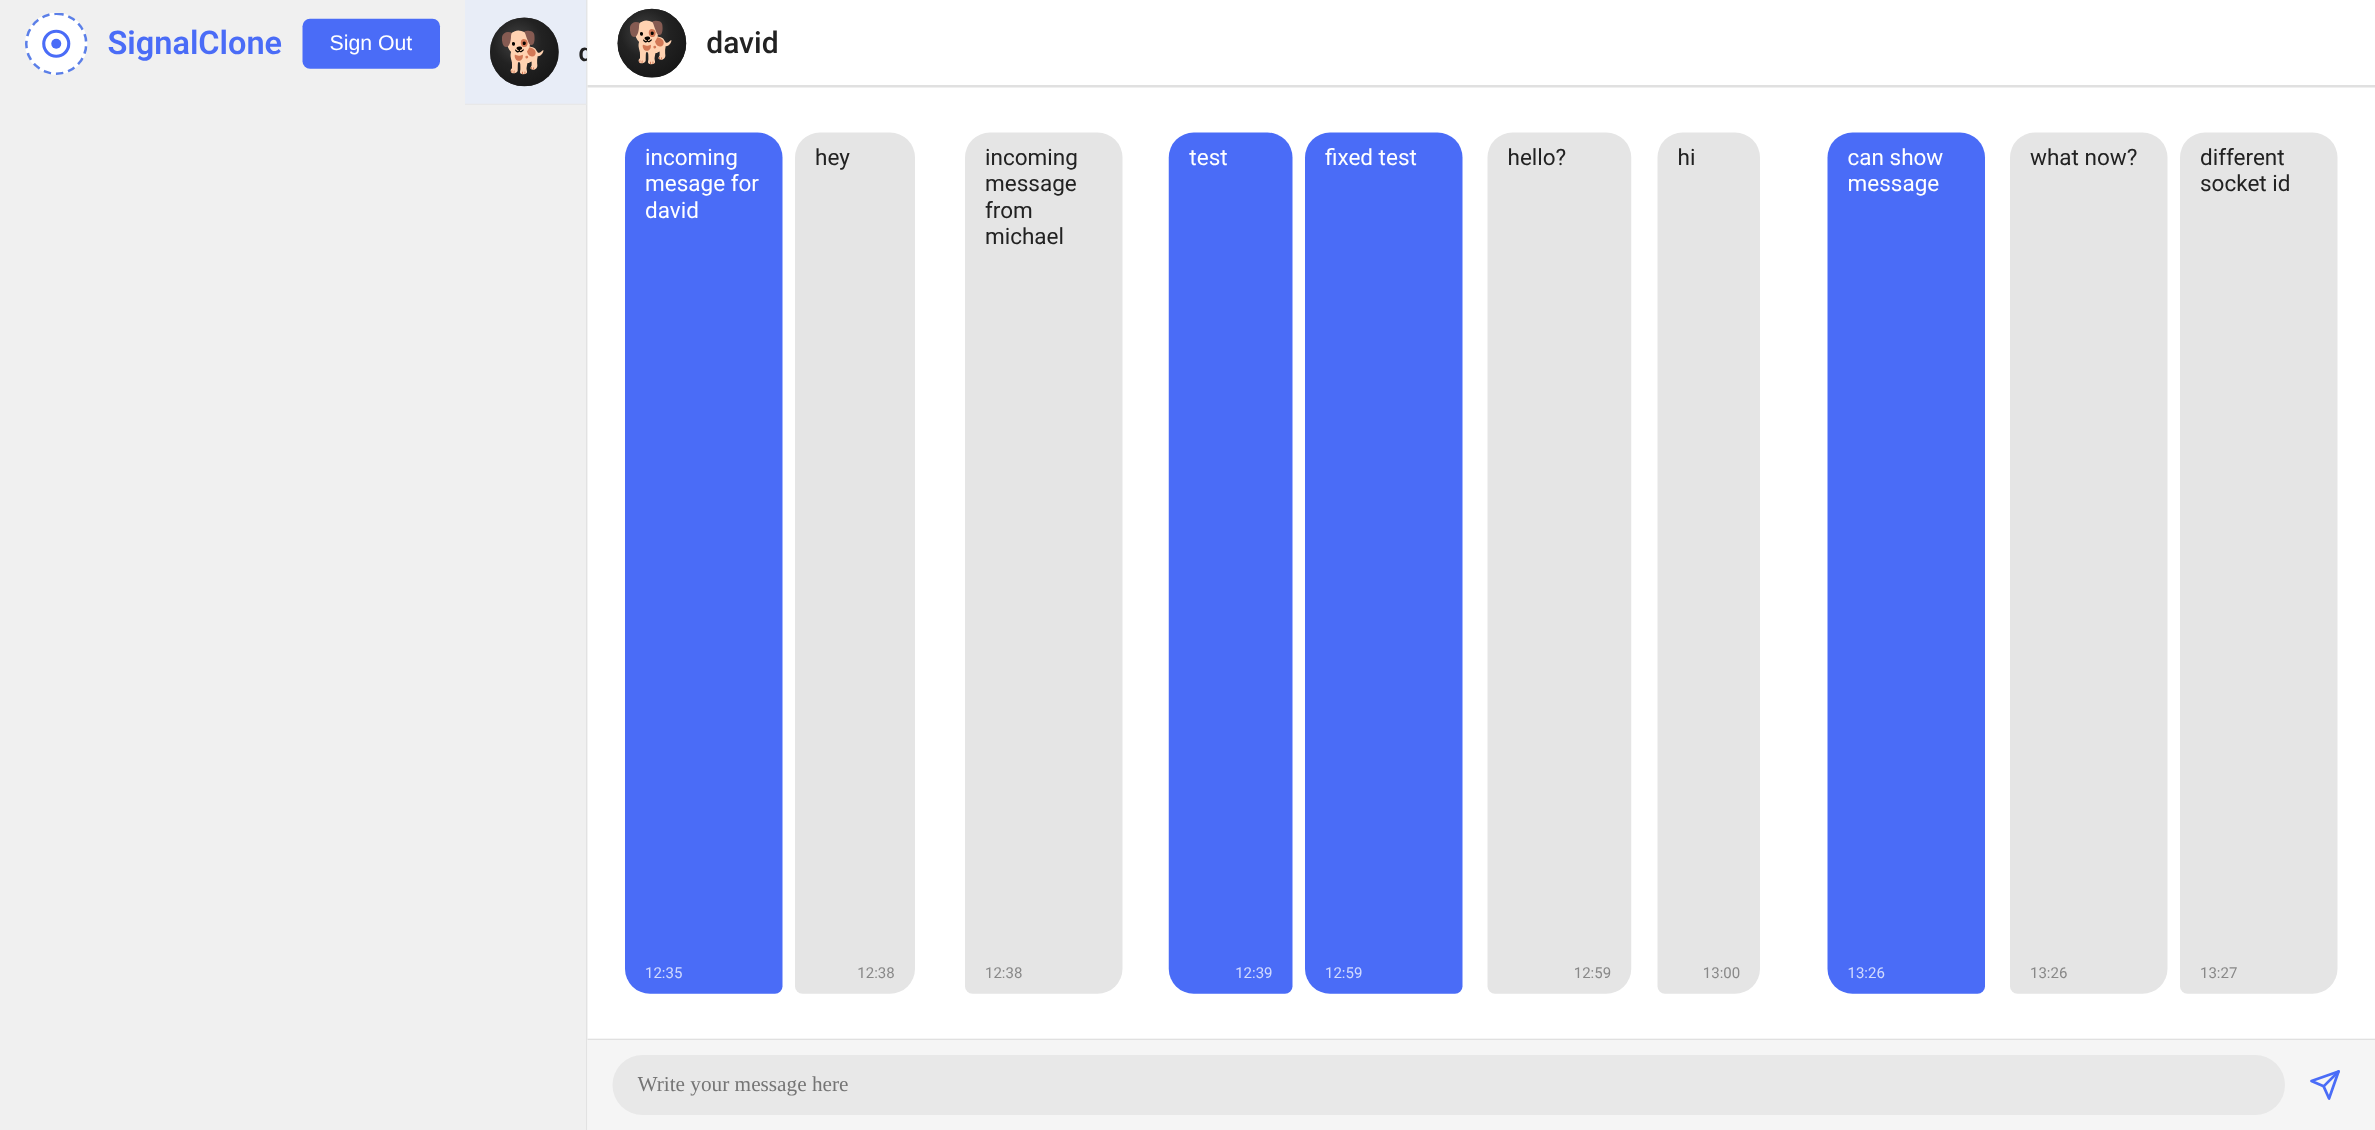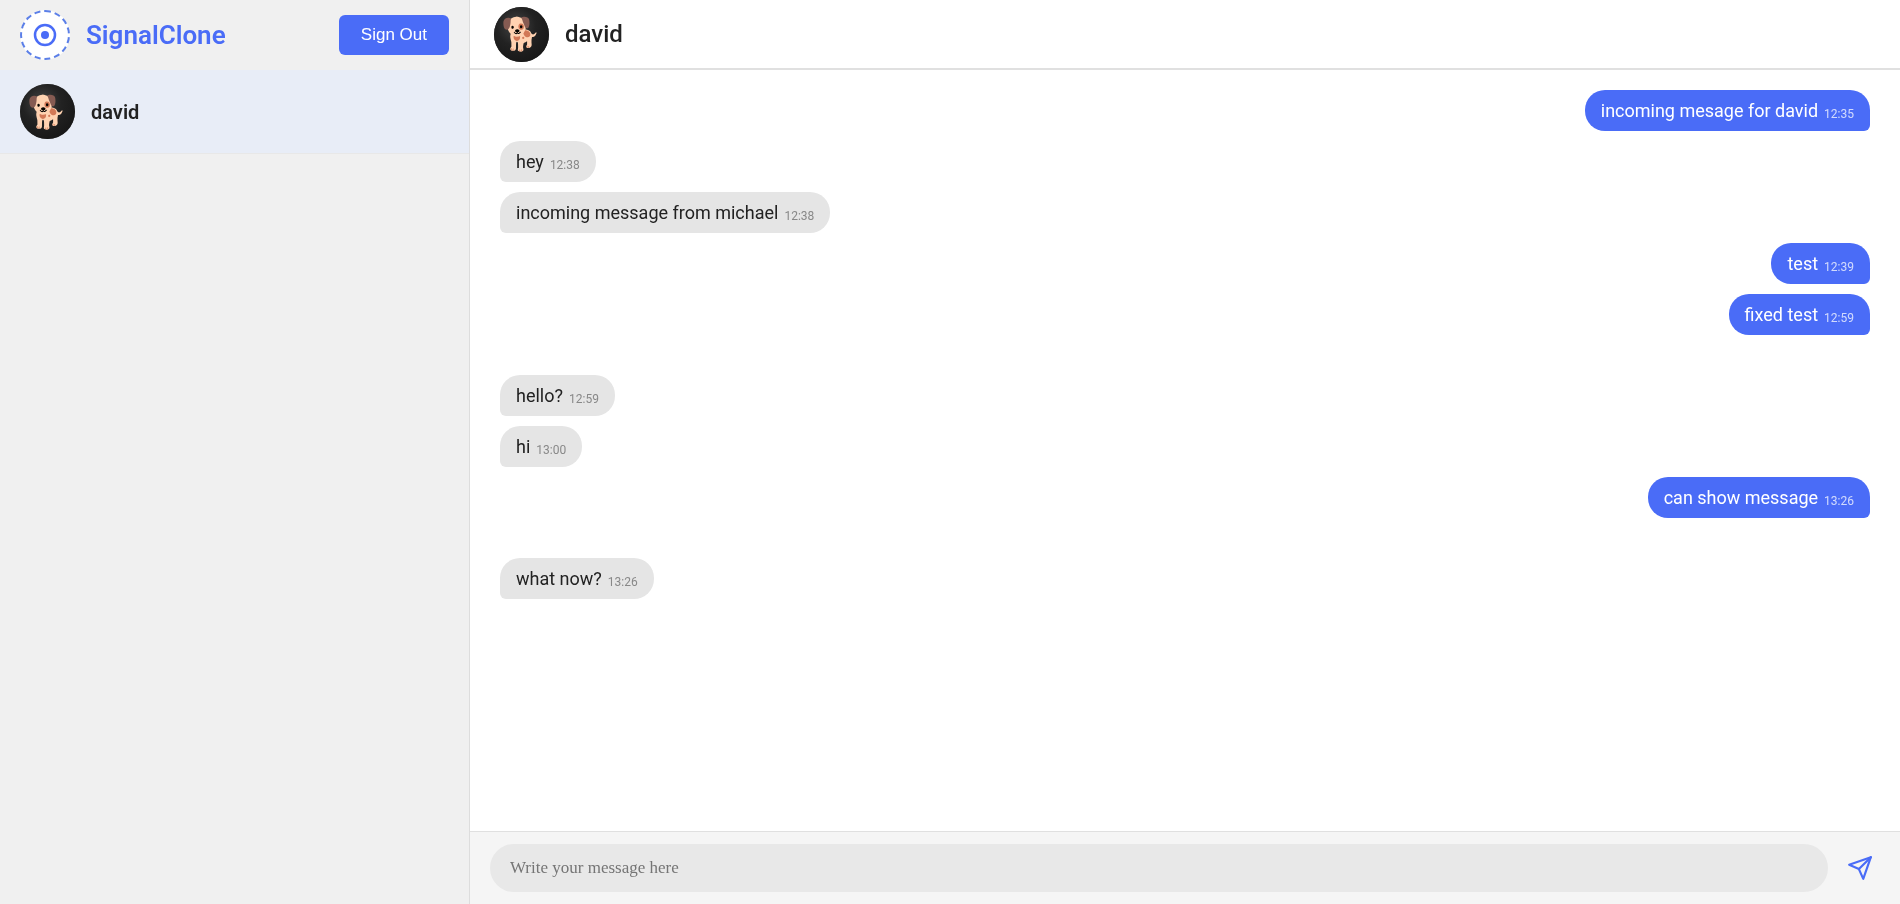--- a/index.html
+++ b/index.html
@@ -4,21 +4,21 @@
   <style>
     * { margin: 0; padding: 0; box-sizing: border-box; }
     body { font-family: -apple-system, BlinkMacSystemFont, 'Segoe UI', Roboto, sans-serif; display: flex; height: 100vh; width: 1900px; overflow: hidden; background: #f0f0f0; }
 
     
     #sidebar {
       width: 470px;
       min-width: 470px;
       background: #f0f0f0;
       display: flex;
-      flex-direction: column;
+      flex-direction: row;
       border-right: 1px solid #ddd;
     }
     #sidebar-header {
       display: flex;
       align-items: center;
       padding: 12px 20px;
       background: #f0f0f0;
       gap: 16px;
       height: 70px;
     }
@@ -126,24 +126,25 @@
     #chat-contact-name {
       font-size: 24px;
       font-weight: 500;
       color: #222;
     }
 
     
     #messages-container {
       flex: 1;
       overflow-y: auto;
-      padding: 20px 30px;
-      display: flex;
-      flex-direction: column;
+      padding: 36px 30px;
+      display: flex;
+      flex-direction: row;
       gap: 10px;
+      justify-content: flex-end;
     }
 
     .message-row {
       display: flex;
       width: 100%;
     }
     .message-row.incoming {
       justify-content: flex-start;
     }
     .message-row.outgoing {
@@ -306,20 +307,26 @@
           <span class="message-time">13:26</span>
         </div>
       </div>
       <div class="message-gap"></div>
       <div class="message-row incoming">
         <div class="message-bubble incoming">
           <span class="message-text">what now?</span>
           <span class="message-time">13:26</span>
         </div>
       </div>
+      <div class="message-row incoming">
+        <div class="message-bubble incoming">
+          <span class="message-text">different socket id</span>
+          <span class="message-time">13:27</span>
+        </div>
+      </div>
     </div>
 
   <div id="input-area">
     <input id="message-input" type="text" placeholder="Write your message here" style="">
     <button id="send-button">
       <svg width="26" height="26" viewBox="0 0 24 24" fill="none" stroke="#4a6cf7" stroke-width="2" stroke-linecap="round" stroke-linejoin="round">
         <line x1="22" y1="2" x2="11" y2="13"></line>
         <polygon points="22 2 15 22 11 13 2 9 22 2"></polygon>
       </svg>
     </button>

